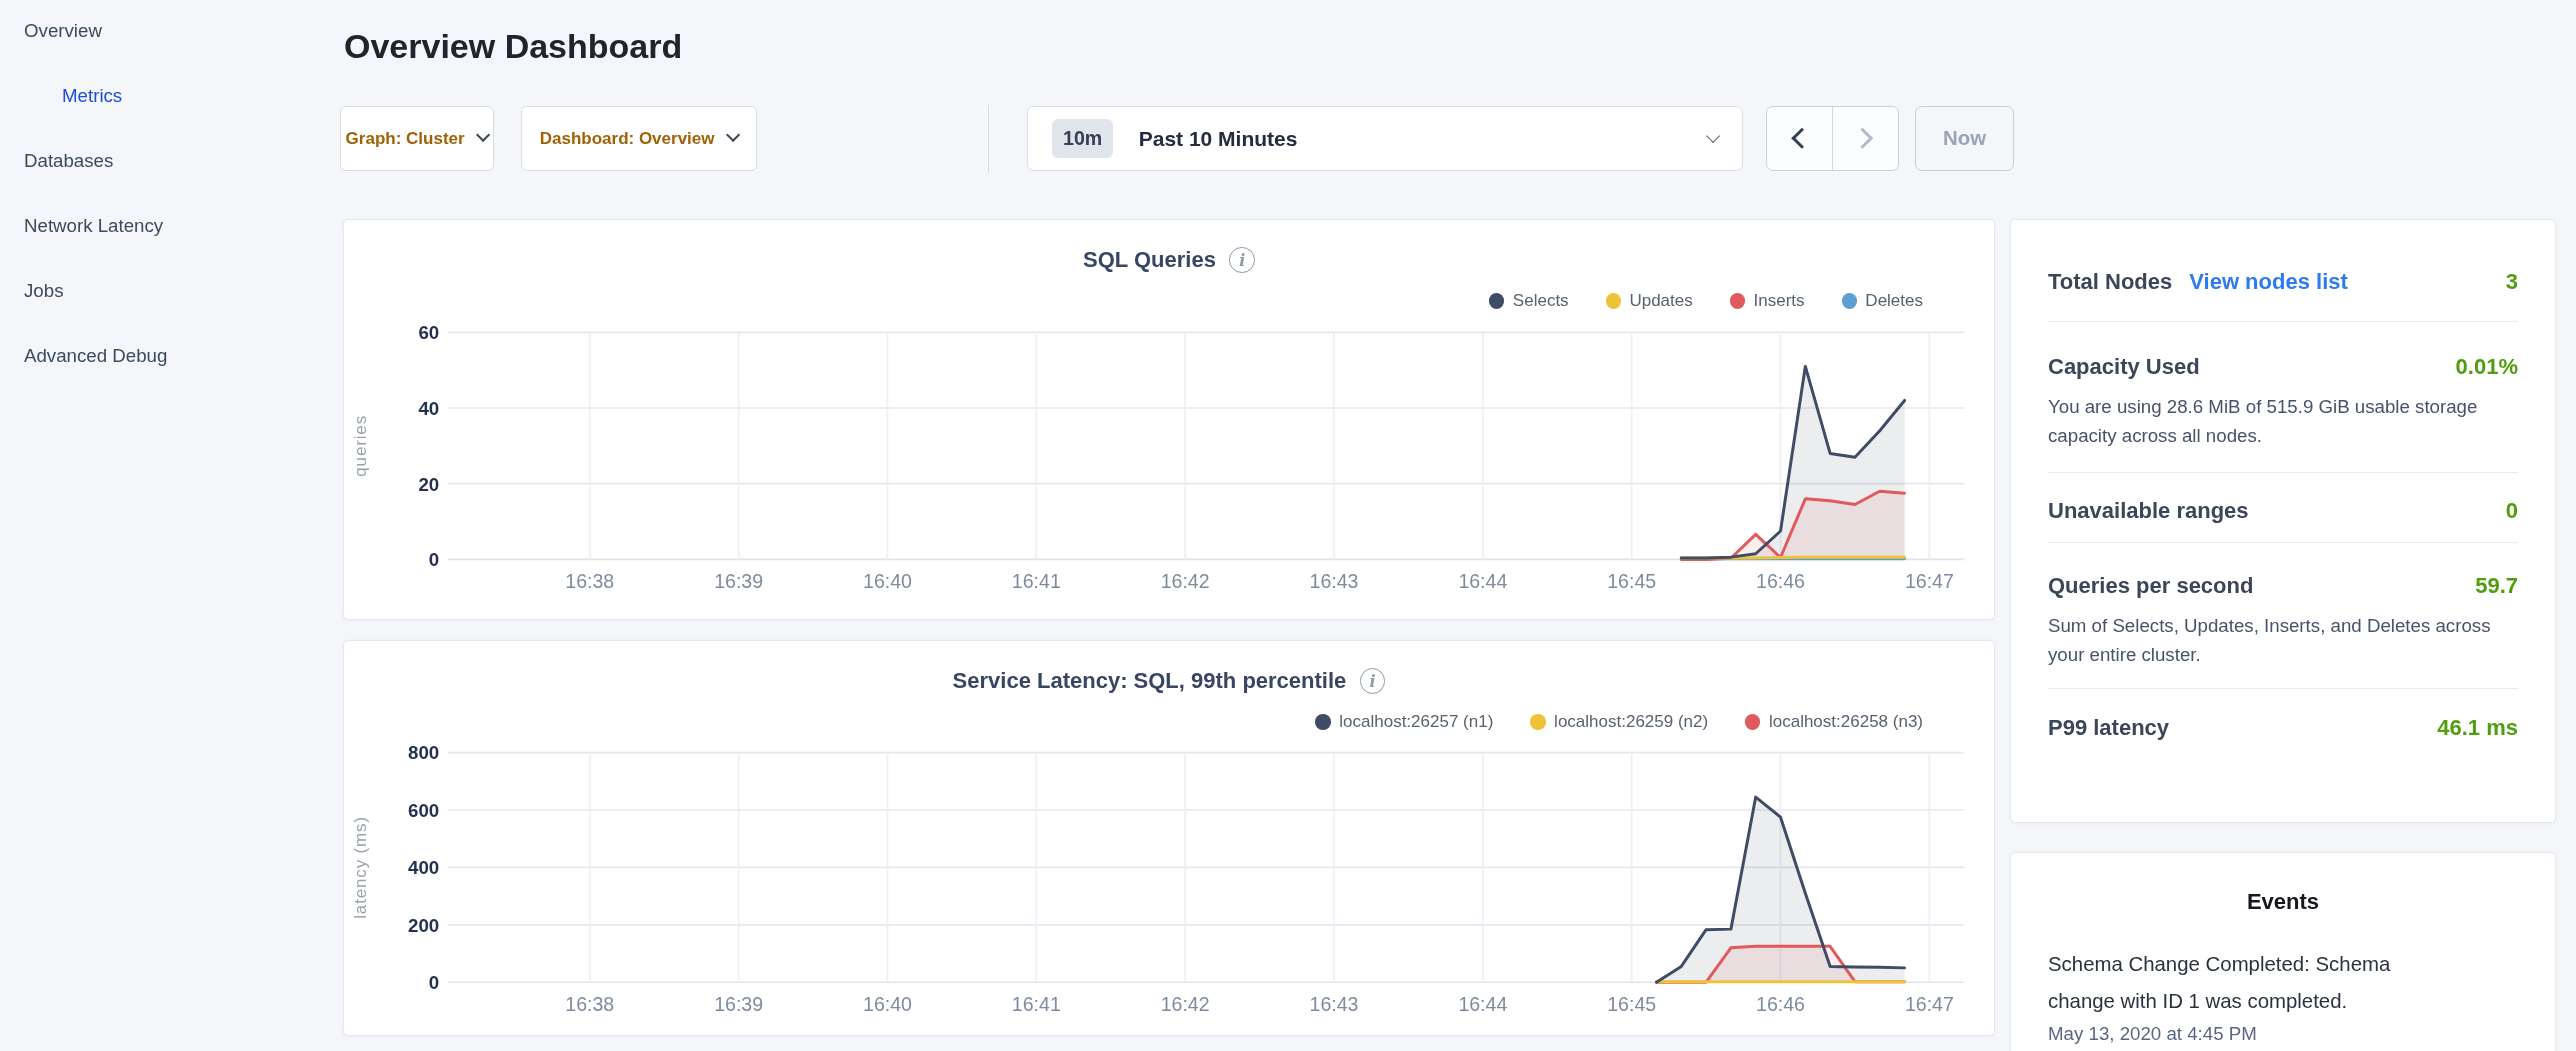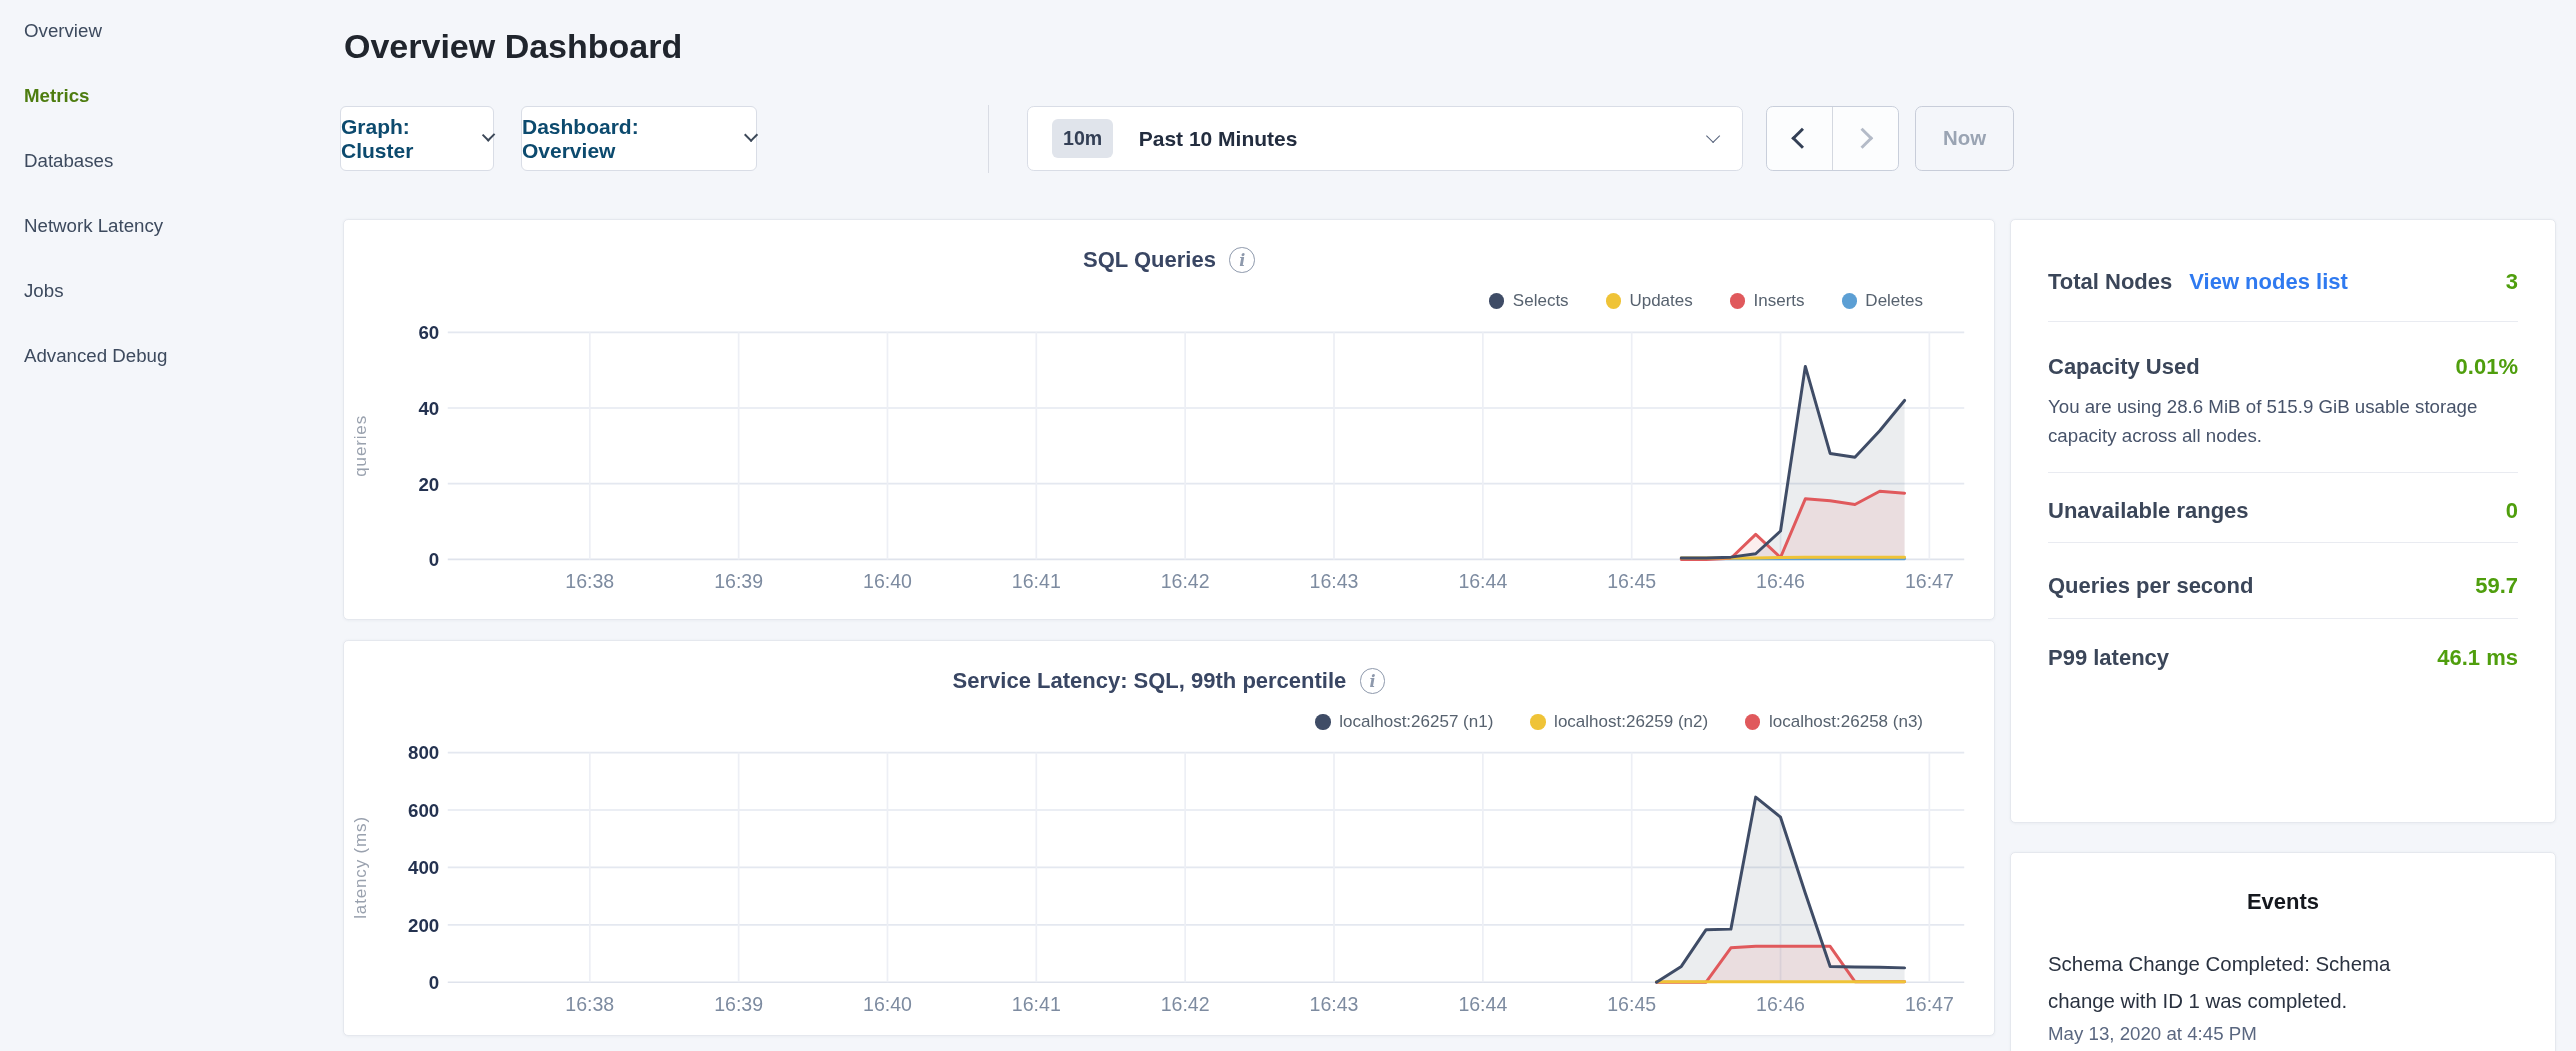--- a/index.html
+++ b/index.html
@@ -6,29 +6,29 @@
   html,body { width:2576px; height:1051px; }
   body {
     position:relative; overflow:hidden;
     background:#f4f6fa;
     font-family:"Liberation Sans", sans-serif;
     color:#3d4a5e;
   }
   
   .sidebar { position:absolute; left:0; top:0; width:340px; padding-top:1.7px; }
   .nav-item { height:65px; padding:18.7px 0 0 24px; font-size:18.7px; line-height:22px; color:#3d4a5e; cursor:pointer; }
-  .nav-item.active { color:#4d7c0f; font-weight:700; }
+  .nav-item.active { color:#1d4ed8; font-weight:400;margin-left:38px; }
   
   .page-title { position:absolute; left:344px; top:25.5px; font-size:34px; line-height:41px; font-weight:600; color:#20252d; }
   
   .ctl { position:absolute; top:106px; height:65px; display:flex; align-items:center; }
   .dd { background:#fff; border:0.9px solid #d9dde6; border-radius:6px; justify-content:center; gap:13.6px; cursor:pointer; }
   .dd-graph { left:340px; width:154px; }
   .dd-dash  { left:521px; width:236px; }
-  .dd-label { font-size:21px; font-weight:700; color:#0c4a6e; }
+  .dd-label { font-size:17px; font-weight:700; color:#a16207; }
   .chev-down { width:10.2px; height:10.2px; border:solid #3c4858; border-width:0 2.1px 2.1px 0; transform:rotate(45deg); margin-top:-6px; }
   .ctl-divider { position:absolute; left:988px; top:105px; height:68px; width:0.9px; background:#d9dce4; }
   .timepicker { left:1027px; width:716px; background:#fff; border:0.9px solid #d9dde6; border-radius:6.8px; padding:0 24px; cursor:pointer; }
   .range-badge { background:#e0e4eb; border-radius:6px; padding:7.7px 11px; font-size:19.6px; font-weight:700; color:#333f55; }
   .range-label { margin-left:25.5px; font-size:21px; font-weight:700; color:#232d3f; }
   .tp-chev { margin-left:auto; width:10.2px; height:10.2px; border:solid #55617a; border-width:0 1.7px 1.7px 0; transform:rotate(45deg); margin-top:-5.1px; }
   .pager { left:1766px; width:133px; background:#fcfdfe; border:0.9px solid #c9cfdb; border-radius:6.8px; padding:0; }
   .pager-half { width:50%; height:100%; display:flex; align-items:center; justify-content:center; cursor:pointer; }
   .pager-half:first-child { border-right:0.9px solid #d4d8e0; }
   .chev-left  { width:14.5px; height:14.5px; border:solid #333f55; border-width:0 3.4px 3.4px 0; transform:rotate(135deg); margin-left:6.8px; }
@@ -244,20 +244,21 @@
     <div class="srow-head">
       <span class="srow-label">Unavailable ranges</span>
       <span class="srow-value">0</span>
     </div>
   </div>
   <div class="srow r4">
     <div class="srow-head">
       <span class="srow-label">Queries per second</span>
       <span class="srow-value">59.7</span>
     </div>
+    <div class="srow-desc">Sum of Selects, Updates, Inserts, and Deletes across your entire cluster.</div>
   </div>
   <div class="srow r5">
     <div class="srow-head">
       <span class="srow-label">P99 latency</span>
       <span class="srow-value">46.1 ms</span>
     </div>
   </div>
 </section>
 
 <section class="card" id="events-card">

